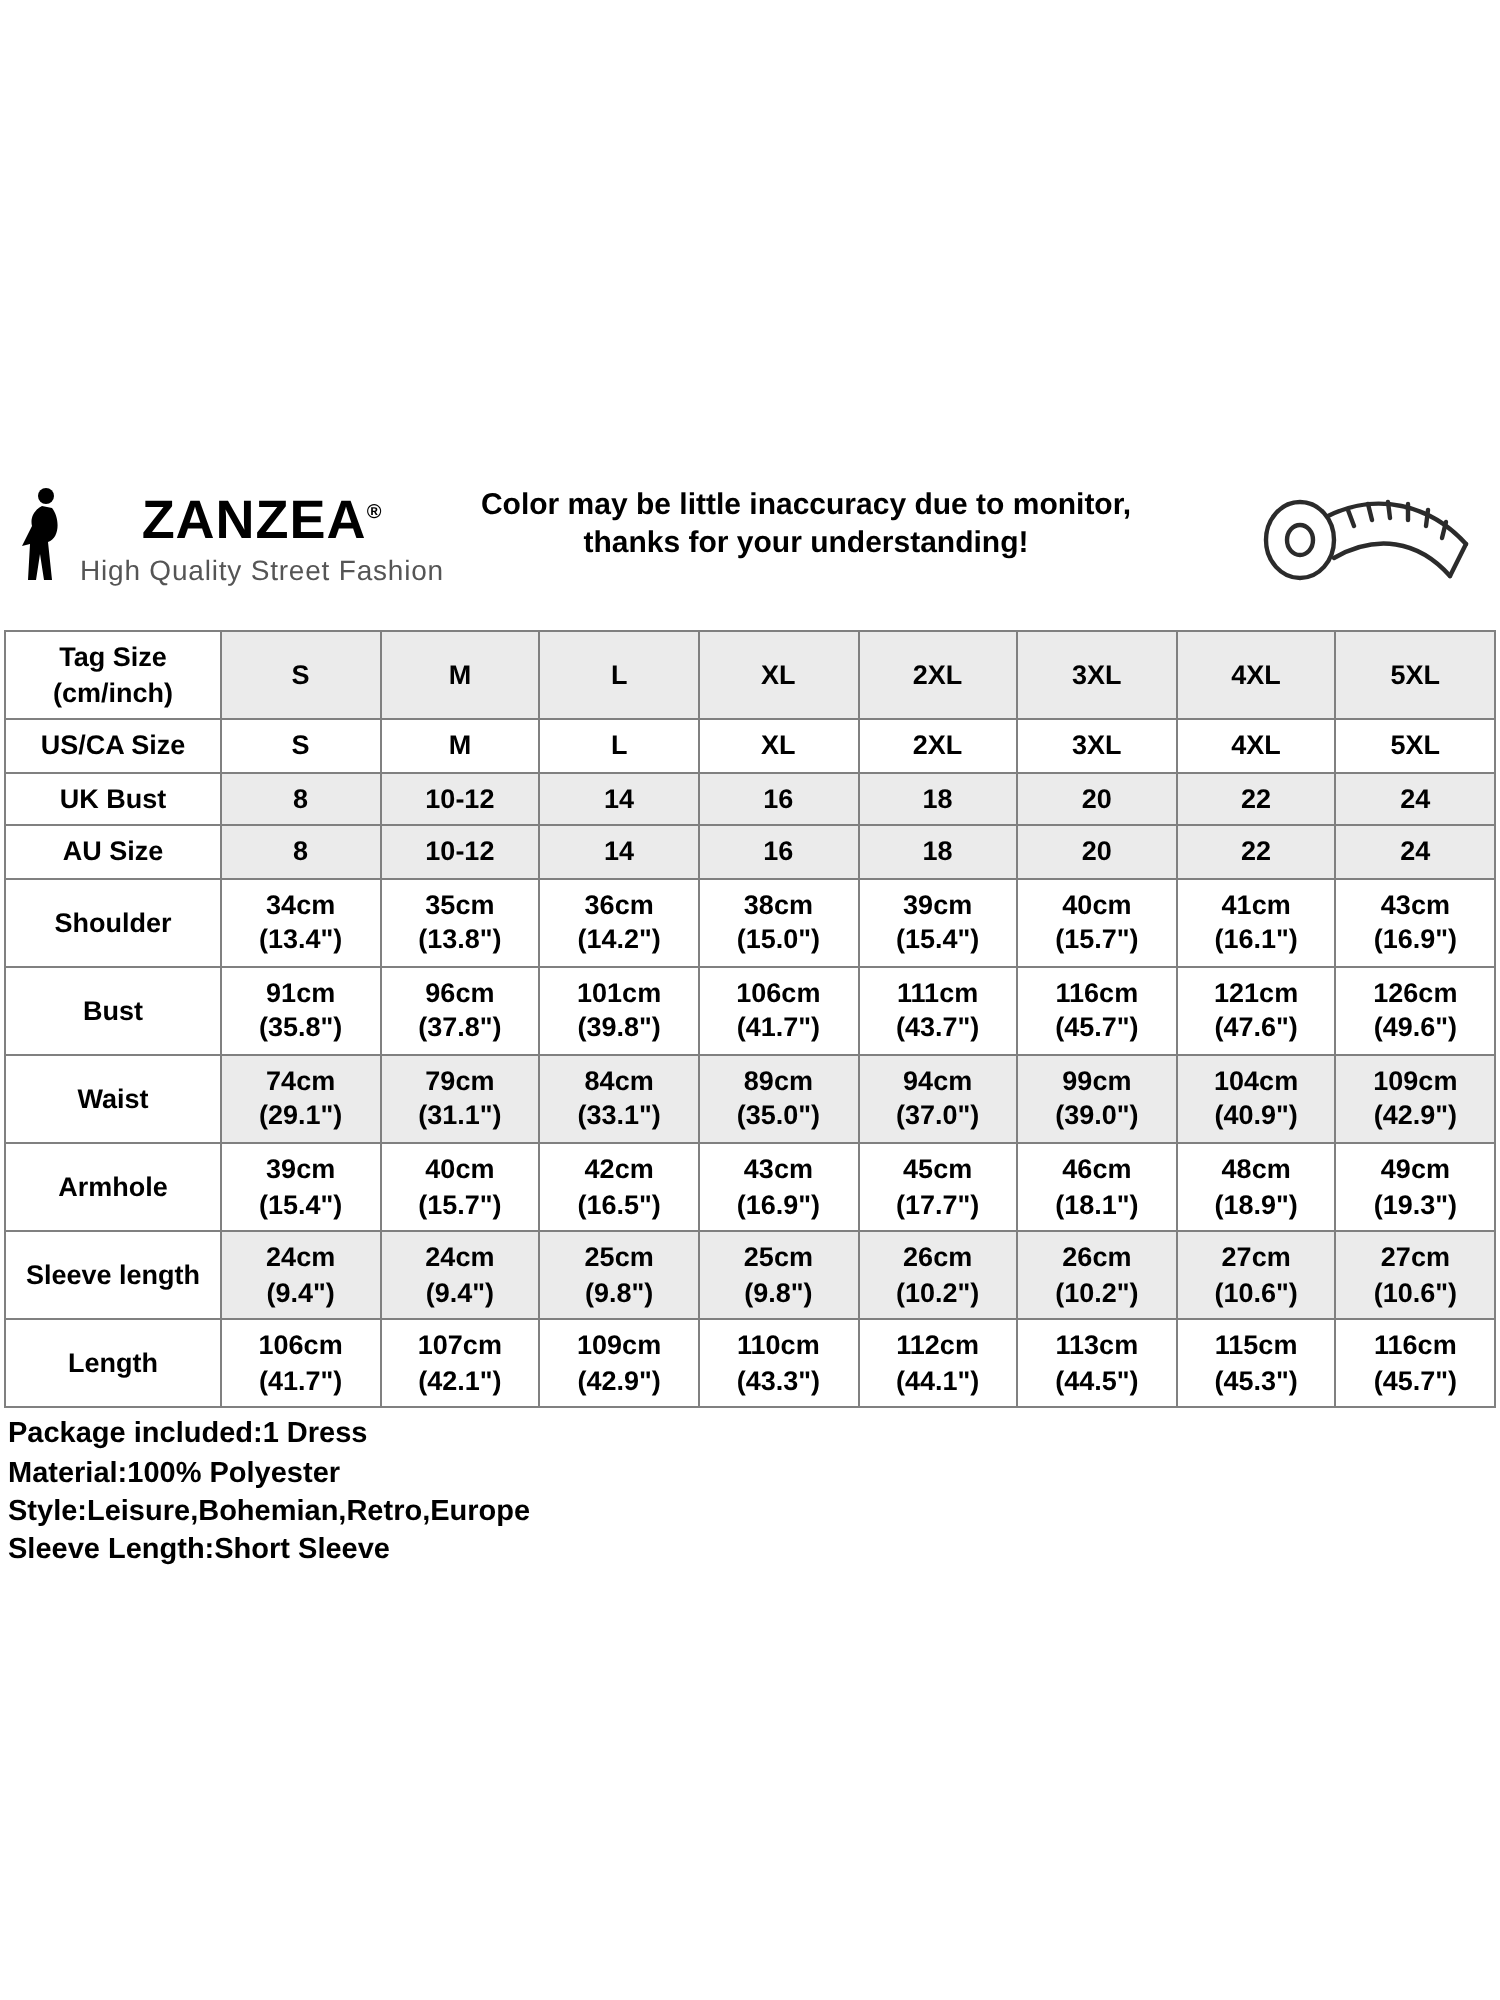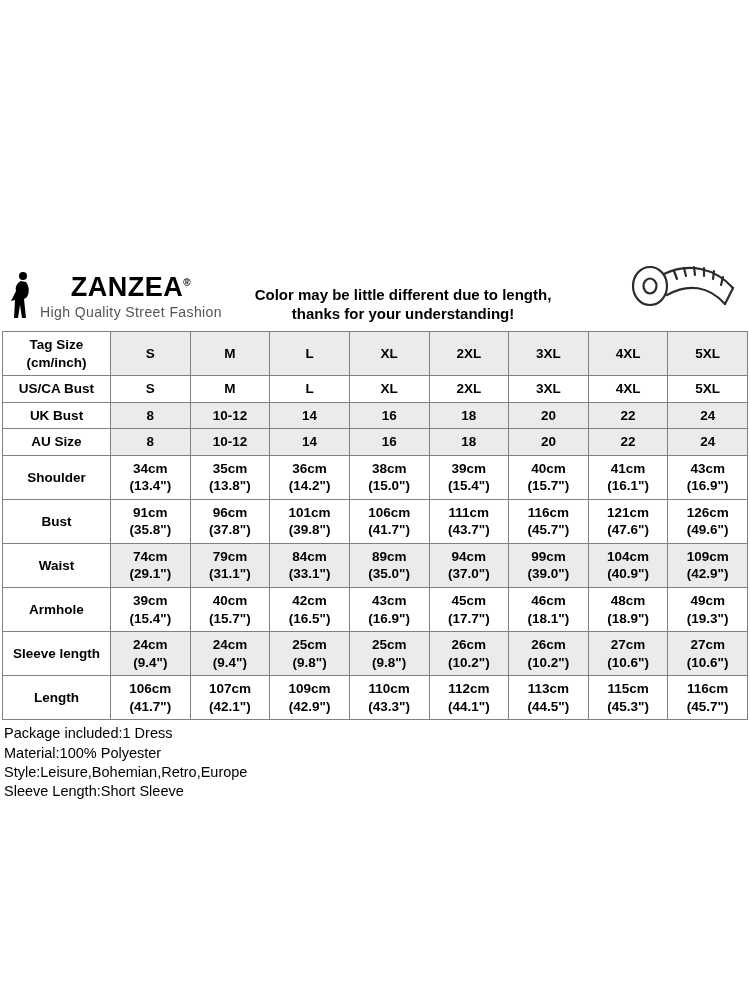--- a/index.html
+++ b/index.html
@@ -5,22 +5,22 @@
   :root { --shade:#ebebeb; --line:#808080; }
   * { box-sizing: border-box; margin: 0; padding: 0; }
   html, body { background: #fff; }
   body { font-family: "Liberation Sans", sans-serif; color: #000; }
   .page {
     position: relative;
     width: 750px; height: 1000px;
     margin: 0 auto; background: #fff; overflow: hidden;
   }
   .header {
-    display: flex; align-items: flex-end;
-    padding: 243px 6px 0 6px; gap: 6px; margin-top: 16px;
+    display: flex; align-items: flex-start;
+    padding: 243px 6px 0 6px; gap: 6px;
   }
   .brand { display: flex; align-items: center; gap: 4px; width: 180px; flex: 0 0 auto; }
   .brand-text { display: flex; flex-direction: column; align-items: center; }
   .brand-name { font-weight: bold; font-size: 27px; letter-spacing: .5px; line-height: 1; white-space: nowrap; }
   .brand-name .reg { font-size: 10px; vertical-align: super; font-weight: bold; }
   .brand-tagline { font-size: 14px; color: #555; letter-spacing: .4px; margin-top: 3px; white-space: nowrap; }
   .notice { flex: 1 1 auto; text-align: center; font-weight: bold; font-size: 15px; line-height: 19px; }
   .tape { flex: 0 0 auto; width: 124px; display: flex; justify-content: center; }
   .size-table {
     width: 746px; margin: 8px 2px 0 2px;
@@ -29,21 +29,21 @@
   .size-table td {
     border: 1px solid var(--line);
     text-align: center; vertical-align: middle;
     font-weight: bold; font-size: 13.5px; line-height: 1.3;
     padding: 4px 1px; height: 26px; background: #fff;
   }
   .size-table td.label-cell { width: 108px; font-size: 13.5px; }
   .size-table tr.shaded td:not(.label-cell) { background: var(--shade); }
   .details {
     margin: 4px 0 0 0; padding-left: 4px;
-    font-weight: normal; font-size: 14.5px; line-height: 19.3px;
+    font-weight: bold; font-size: 14.5px; line-height: 19.3px;
   }
 </style>
 </head>
 <body>
 
 <div class="page">
 
   <div class="header">
 
     <div class="brand">
@@ -55,21 +55,21 @@
           </g>
         </svg>
       </span>
       <div class="brand-text">
         <div class="brand-name"><span>ZANZEA</span><span class="reg">®</span></div>
         <div class="brand-tagline">High Quality Street Fashion</div>
       </div>
     </div>
 
     <div class="notice">
-      <div>Color may be little different due to length,</div>
+      <div>Color may be little inaccuracy due to monitor,</div>
       <div>thanks for your understanding!</div>
     </div>
 
     <div class="tape">
       <svg width="120" height="64" viewBox="0 0 120 64" aria-hidden="true">
         <g fill="none" stroke="#2b2b2b" stroke-width="2.2" stroke-linecap="round" stroke-linejoin="round">
           <ellipse cx="28" cy="27" rx="17" ry="19"></ellipse>
           <ellipse cx="28" cy="27" rx="6.5" ry="7.5"></ellipse>
           <path d="M42 15 C 66 3, 93 9, 111 29"></path>
           <path d="M45 36 C 66 24, 87 27, 103 45"></path>
@@ -93,21 +93,21 @@
           <td>S</td>
           <td>M</td>
           <td>L</td>
           <td>XL</td>
           <td>2XL</td>
           <td>3XL</td>
           <td>4XL</td>
           <td>5XL</td>
         </tr>
         <tr>
-          <td class="label-cell">US/CA Bust</td>
+          <td class="label-cell">US/CA Size</td>
           <td>S</td>
           <td>M</td>
           <td>L</td>
           <td>XL</td>
           <td>2XL</td>
           <td>3XL</td>
           <td>4XL</td>
           <td>5XL</td>
         </tr>
         <tr class="shaded">

